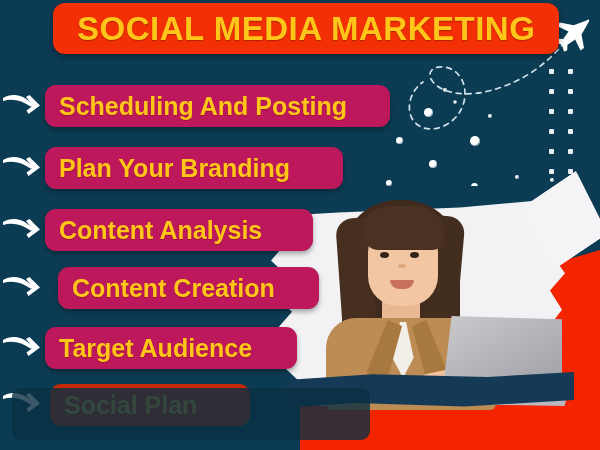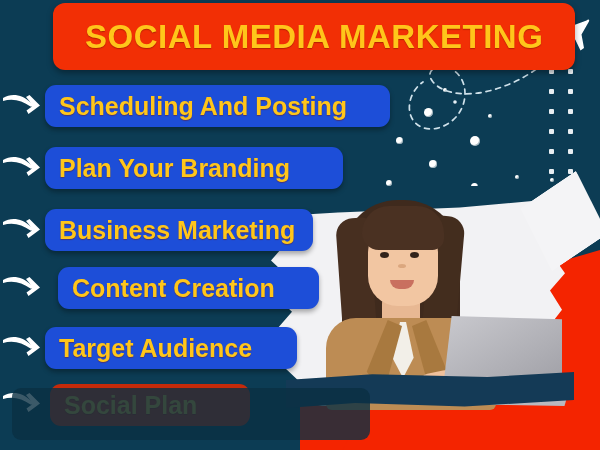--- a/index.html
+++ b/index.html
@@ -310,22 +310,22 @@
     position: absolute;
     width: 44px;
     height: 32px;
   }
 
   
   .title-pill {
     position: absolute;
     left: 53px;
     top: 3px;
-    height: 67px;
-    padding: 0 32px;
+    height: 51px;
+    padding: 0 24px;
     display: flex;
     align-items: center;
     justify-content: flex-start;
     background: #f22f05;
     border-radius: 12px;
     box-shadow: 0 3px 6px rgba(0,0,0,.35);
   }
   .title-pill span {
     font-size: 33px;
     font-weight: 700;
@@ -334,21 +334,21 @@
     white-space: nowrap;
     text-shadow: 0 1px 1px rgba(120,20,0,.5);
   }
 
   .pill {
     position: absolute;
     height: 42px;
     display: flex;
     align-items: center;
     padding: 0 14px;
-    background: #1d4ed8;
+    background: #be185d;
     border-radius: 11px;
     box-shadow: 0 3px 5px rgba(0,0,0,.32);
   }
   .pill span {
     font-size: 25px;
     font-weight: 700;
     color: #ffc61a;
     white-space: nowrap;
     text-shadow: 0 1px 1px rgba(120,20,0,.45);
   }
@@ -488,21 +488,21 @@
   </div>
 
   <div id="pills">
       <div class="pill" style="left: 45px; top: 85px; width: 317px;">
         <span>Scheduling And Posting</span>
       </div>
       <div class="pill" style="left: 45px; top: 147px; width: 270px;">
         <span>Plan Your Branding</span>
       </div>
       <div class="pill" style="left: 45px; top: 209px; width: 240px;">
-        <span>Business Marketing</span>
+        <span>Content Analysis</span>
       </div>
       <div class="pill" style="left: 58px; top: 267px; width: 233px;">
         <span>Content Creation</span>
       </div>
       <div class="pill" style="left: 45px; top: 327px; width: 224px;">
         <span>Target Audience</span>
       </div>
       <div class="pill dim" style="left: 50px; top: 384px; width: 172px;">
         <span>Social Plan</span>
       </div>

